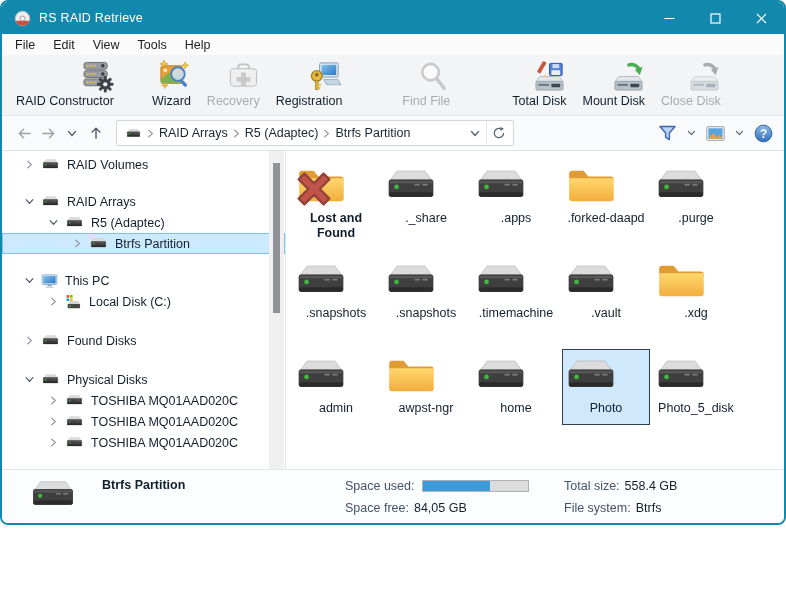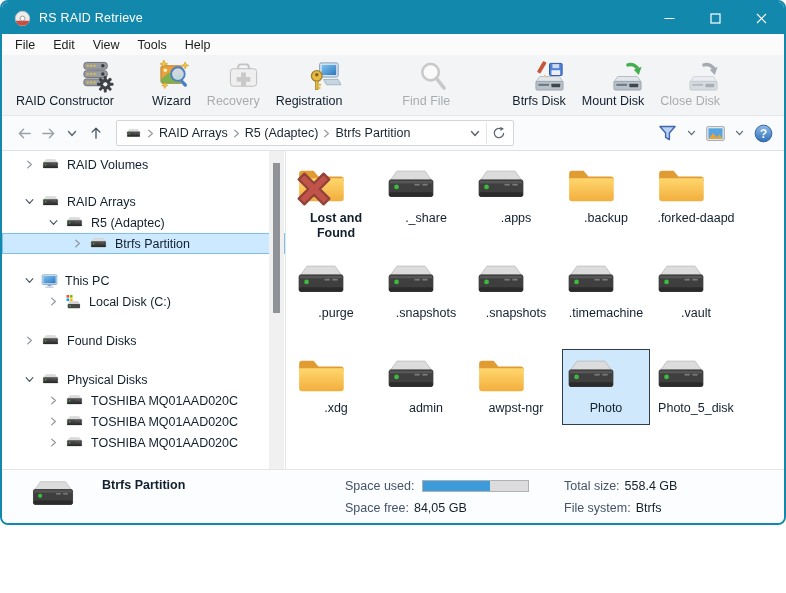--- a/index.html
+++ b/index.html
@@ -345,21 +345,21 @@
       <svg>
           <use href="#sym-find"></use>
         </svg>
       <span class="tlbl">Find File</span>
     </div>
     <div class="sp46"></div>
     <div class="tbtn">
       <svg>
           <use href="#sym-savedisk"></use>
         </svg>
-      <span class="tlbl">Btrfs Disk</span>
+      <span class="tlbl">Total Disk</span>
     </div>
     <div class="tbtn">
       <svg>
           <use href="#sym-mountdisk"></use>
         </svg>
       <span class="tlbl">Mount Disk</span>
     </div>
     <div class="tbtn disabled">
       <svg>
           <use href="#sym-closedisk"></use>
@@ -578,110 +578,110 @@
 
         <div class="file">
           <div class="ficon">
               <svg viewBox="0 0 64 52">
                 <use href="#sym-drive"></use>
               </svg>
             </div>
           <div class="flabel">.apps</div>
         </div>
 
+
         <div class="file">
           <div class="ficon">
               <svg viewBox="0 0 64 52">
                 <use href="#sym-folder"></use>
               </svg>
             </div>
-          <div class="flabel">.backup</div>
+          <div class="flabel">.forked-daapd</div>
+        </div>
+
+        <div class="file">
+          <div class="ficon">
+              <svg viewBox="0 0 64 52">
+                <use href="#sym-drive"></use>
+              </svg>
+            </div>
+          <div class="flabel">.purge</div>
+        </div>
+
+        <div class="file">
+          <div class="ficon">
+              <svg viewBox="0 0 64 52">
+                <use href="#sym-drive"></use>
+              </svg>
+            </div>
+          <div class="flabel">.snapshots</div>
+        </div>
+
+        <div class="file">
+          <div class="ficon">
+              <svg viewBox="0 0 64 52">
+                <use href="#sym-drive"></use>
+              </svg>
+            </div>
+          <div class="flabel">.snapshots</div>
+        </div>
+
+        <div class="file">
+          <div class="ficon">
+              <svg viewBox="0 0 64 52">
+                <use href="#sym-drive"></use>
+              </svg>
+            </div>
+          <div class="flabel">.timemachine</div>
+        </div>
+
+        <div class="file">
+          <div class="ficon">
+              <svg viewBox="0 0 64 52">
+                <use href="#sym-drive"></use>
+              </svg>
+            </div>
+          <div class="flabel">.vault</div>
         </div>
 
         <div class="file">
           <div class="ficon">
               <svg viewBox="0 0 64 52">
                 <use href="#sym-folder"></use>
               </svg>
             </div>
-          <div class="flabel">.forked-daapd</div>
-        </div>
-
-        <div class="file">
-          <div class="ficon">
-              <svg viewBox="0 0 64 52">
-                <use href="#sym-drive"></use>
-              </svg>
-            </div>
-          <div class="flabel">.purge</div>
-        </div>
-
-        <div class="file">
-          <div class="ficon">
-              <svg viewBox="0 0 64 52">
-                <use href="#sym-drive"></use>
-              </svg>
-            </div>
-          <div class="flabel">.snapshots</div>
-        </div>
-
-        <div class="file">
-          <div class="ficon">
-              <svg viewBox="0 0 64 52">
-                <use href="#sym-drive"></use>
-              </svg>
-            </div>
-          <div class="flabel">.snapshots</div>
-        </div>
-
-        <div class="file">
-          <div class="ficon">
-              <svg viewBox="0 0 64 52">
-                <use href="#sym-drive"></use>
-              </svg>
-            </div>
-          <div class="flabel">.timemachine</div>
-        </div>
-
-        <div class="file">
-          <div class="ficon">
-              <svg viewBox="0 0 64 52">
-                <use href="#sym-drive"></use>
-              </svg>
-            </div>
-          <div class="flabel">.vault</div>
+          <div class="flabel">.xdg</div>
+        </div>
+
+        <div class="file">
+          <div class="ficon">
+              <svg viewBox="0 0 64 52">
+                <use href="#sym-drive"></use>
+              </svg>
+            </div>
+          <div class="flabel">admin</div>
         </div>
 
         <div class="file">
           <div class="ficon">
               <svg viewBox="0 0 64 52">
                 <use href="#sym-folder"></use>
               </svg>
             </div>
-          <div class="flabel">.xdg</div>
-        </div>
-
-        <div class="file">
-          <div class="ficon">
-              <svg viewBox="0 0 64 52">
-                <use href="#sym-drive"></use>
-              </svg>
-            </div>
-          <div class="flabel">admin</div>
-        </div>
-
-        <div class="file">
-          <div class="ficon">
-              <svg viewBox="0 0 64 52">
-                <use href="#sym-folder"></use>
-              </svg>
-            </div>
           <div class="flabel">awpst-ngr</div>
         </div>
 
+        <div class="file">
+          <div class="ficon">
+              <svg viewBox="0 0 64 52">
+                <use href="#sym-drive"></use>
+              </svg>
+            </div>
+          <div class="flabel">home</div>
+        </div>
 
         <div class="file selected">
           <div class="ficon">
               <svg viewBox="0 0 64 52">
                 <use href="#sym-drive"></use>
               </svg>
             </div>
           <div class="flabel">Photo</div>
         </div>
 

